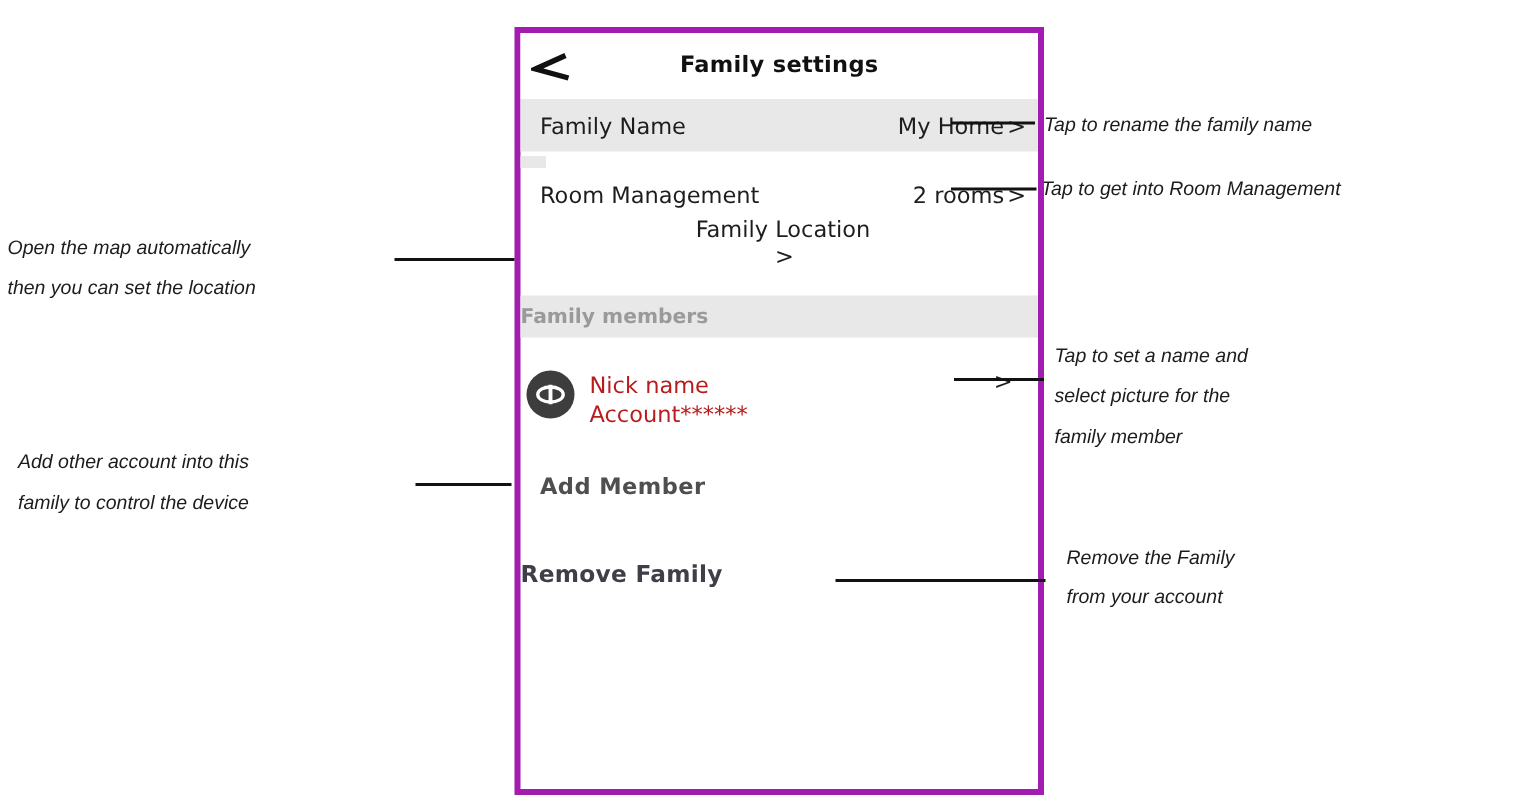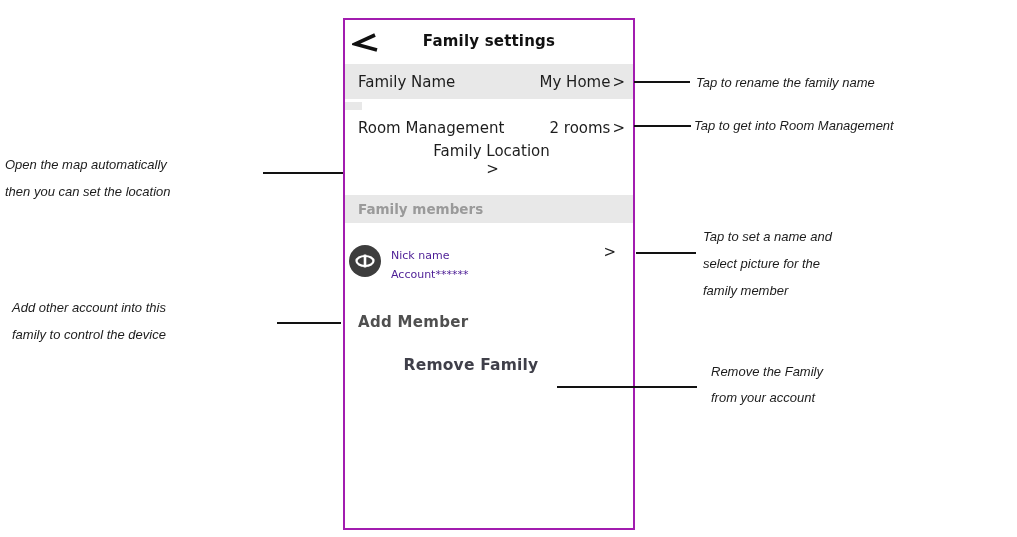--- a/index.html
+++ b/index.html
@@ -27,23 +27,23 @@
     position: absolute;
     height: 2px;
     background: #121212;
     z-index: 5;
   }
   
   .phone {
     position: absolute;
     left: 343px;
     top: 18px;
-    width: 292px;
+    width: 353px;
     height: 512px;
-    border: 2px solid #a21caf;
+    border: 4px solid #a21caf;
     background: #ffffff;
     box-sizing: border-box;
     font-family: "DejaVu Sans", "Liberation Sans", sans-serif;
   }
   .header { position: absolute; top: 0; left: 0; right: 0; height: 44px; background: #fff; }
   .back { position: absolute; left: 7px; top: 13px; width: 26px; height: 19px; cursor: pointer; }
   .title {
     position: absolute; left: 0; right: 0; top: 12px;
     text-align: center; font-weight: bold; font-size: 15px; color: #111;
     letter-spacing: 0.2px;
@@ -57,35 +57,35 @@
   .row .val { display: flex; align-items: center; justify-content: center; }
   .row.gray { background: #e8e8e8; }
   .row0 { top: 44px; height: 35px; }
   .row1 { top: 90px; height: 35px; }
   .row2 { top: 122px; height: 36px; flex-direction: column; }
   .notch { position: absolute; left: 0; top: 82px; width: 17px; height: 8px; background: #e8e8e8; }
   .chev { font-size: 15px; color: #1d1d1d; margin-left: 2px; }
   .band {
     position: absolute; top: 175px; height: 28px; left: 0; right: 0;
     background: #e8e8e8; display: flex; align-items: center;
-    padding-left: 13px; box-sizing: border-box;
+    box-sizing: border-box;
     font-size: 13.5px; font-weight: bold; color: #9a9a9a;
   }
   .member { position: absolute; top: 220px; left: 0; right: 0; height: 62px; }
   .avatar { position: absolute; left: 3px; top: 4px; width: 34px; height: 34px; }
-  .mtext { position: absolute; left: 46px; top: 6px; font-size: 11px; line-height: 19px; color: #4c1d95; }
+  .mtext { position: absolute; left: 46px; top: 6px; font-size: 15px; line-height: 19px; color: #b91c1c; }
   .chev-member { position: absolute; right: 17px; top: 3px; font-size: 15px; color: #1d1d1d; }
   .addmember {
     position: absolute; top: 293px; left: 13px;
     font-size: 15px; font-weight: bold; color: #4f4f4f; letter-spacing: 0.3px;
     cursor: pointer;
   }
   .removefamily {
-    position: absolute; top: 336px; left: 0; right: 36px;
-    text-align: center; font-size: 15.5px; font-weight: bold; color: #3f3f49;
+    position: absolute; top: 352px; left: 0; right: 36px;
+    font-size: 15.5px; font-weight: bold; color: #3f3f49;
     letter-spacing: 0.2px; cursor: pointer;
   }
 </style>
 </head>
 <body>
 
 <div class="canvas">
 
   <div class="ann" style="left:12px; top:294px;">
     <div>Add other account into this</div>

